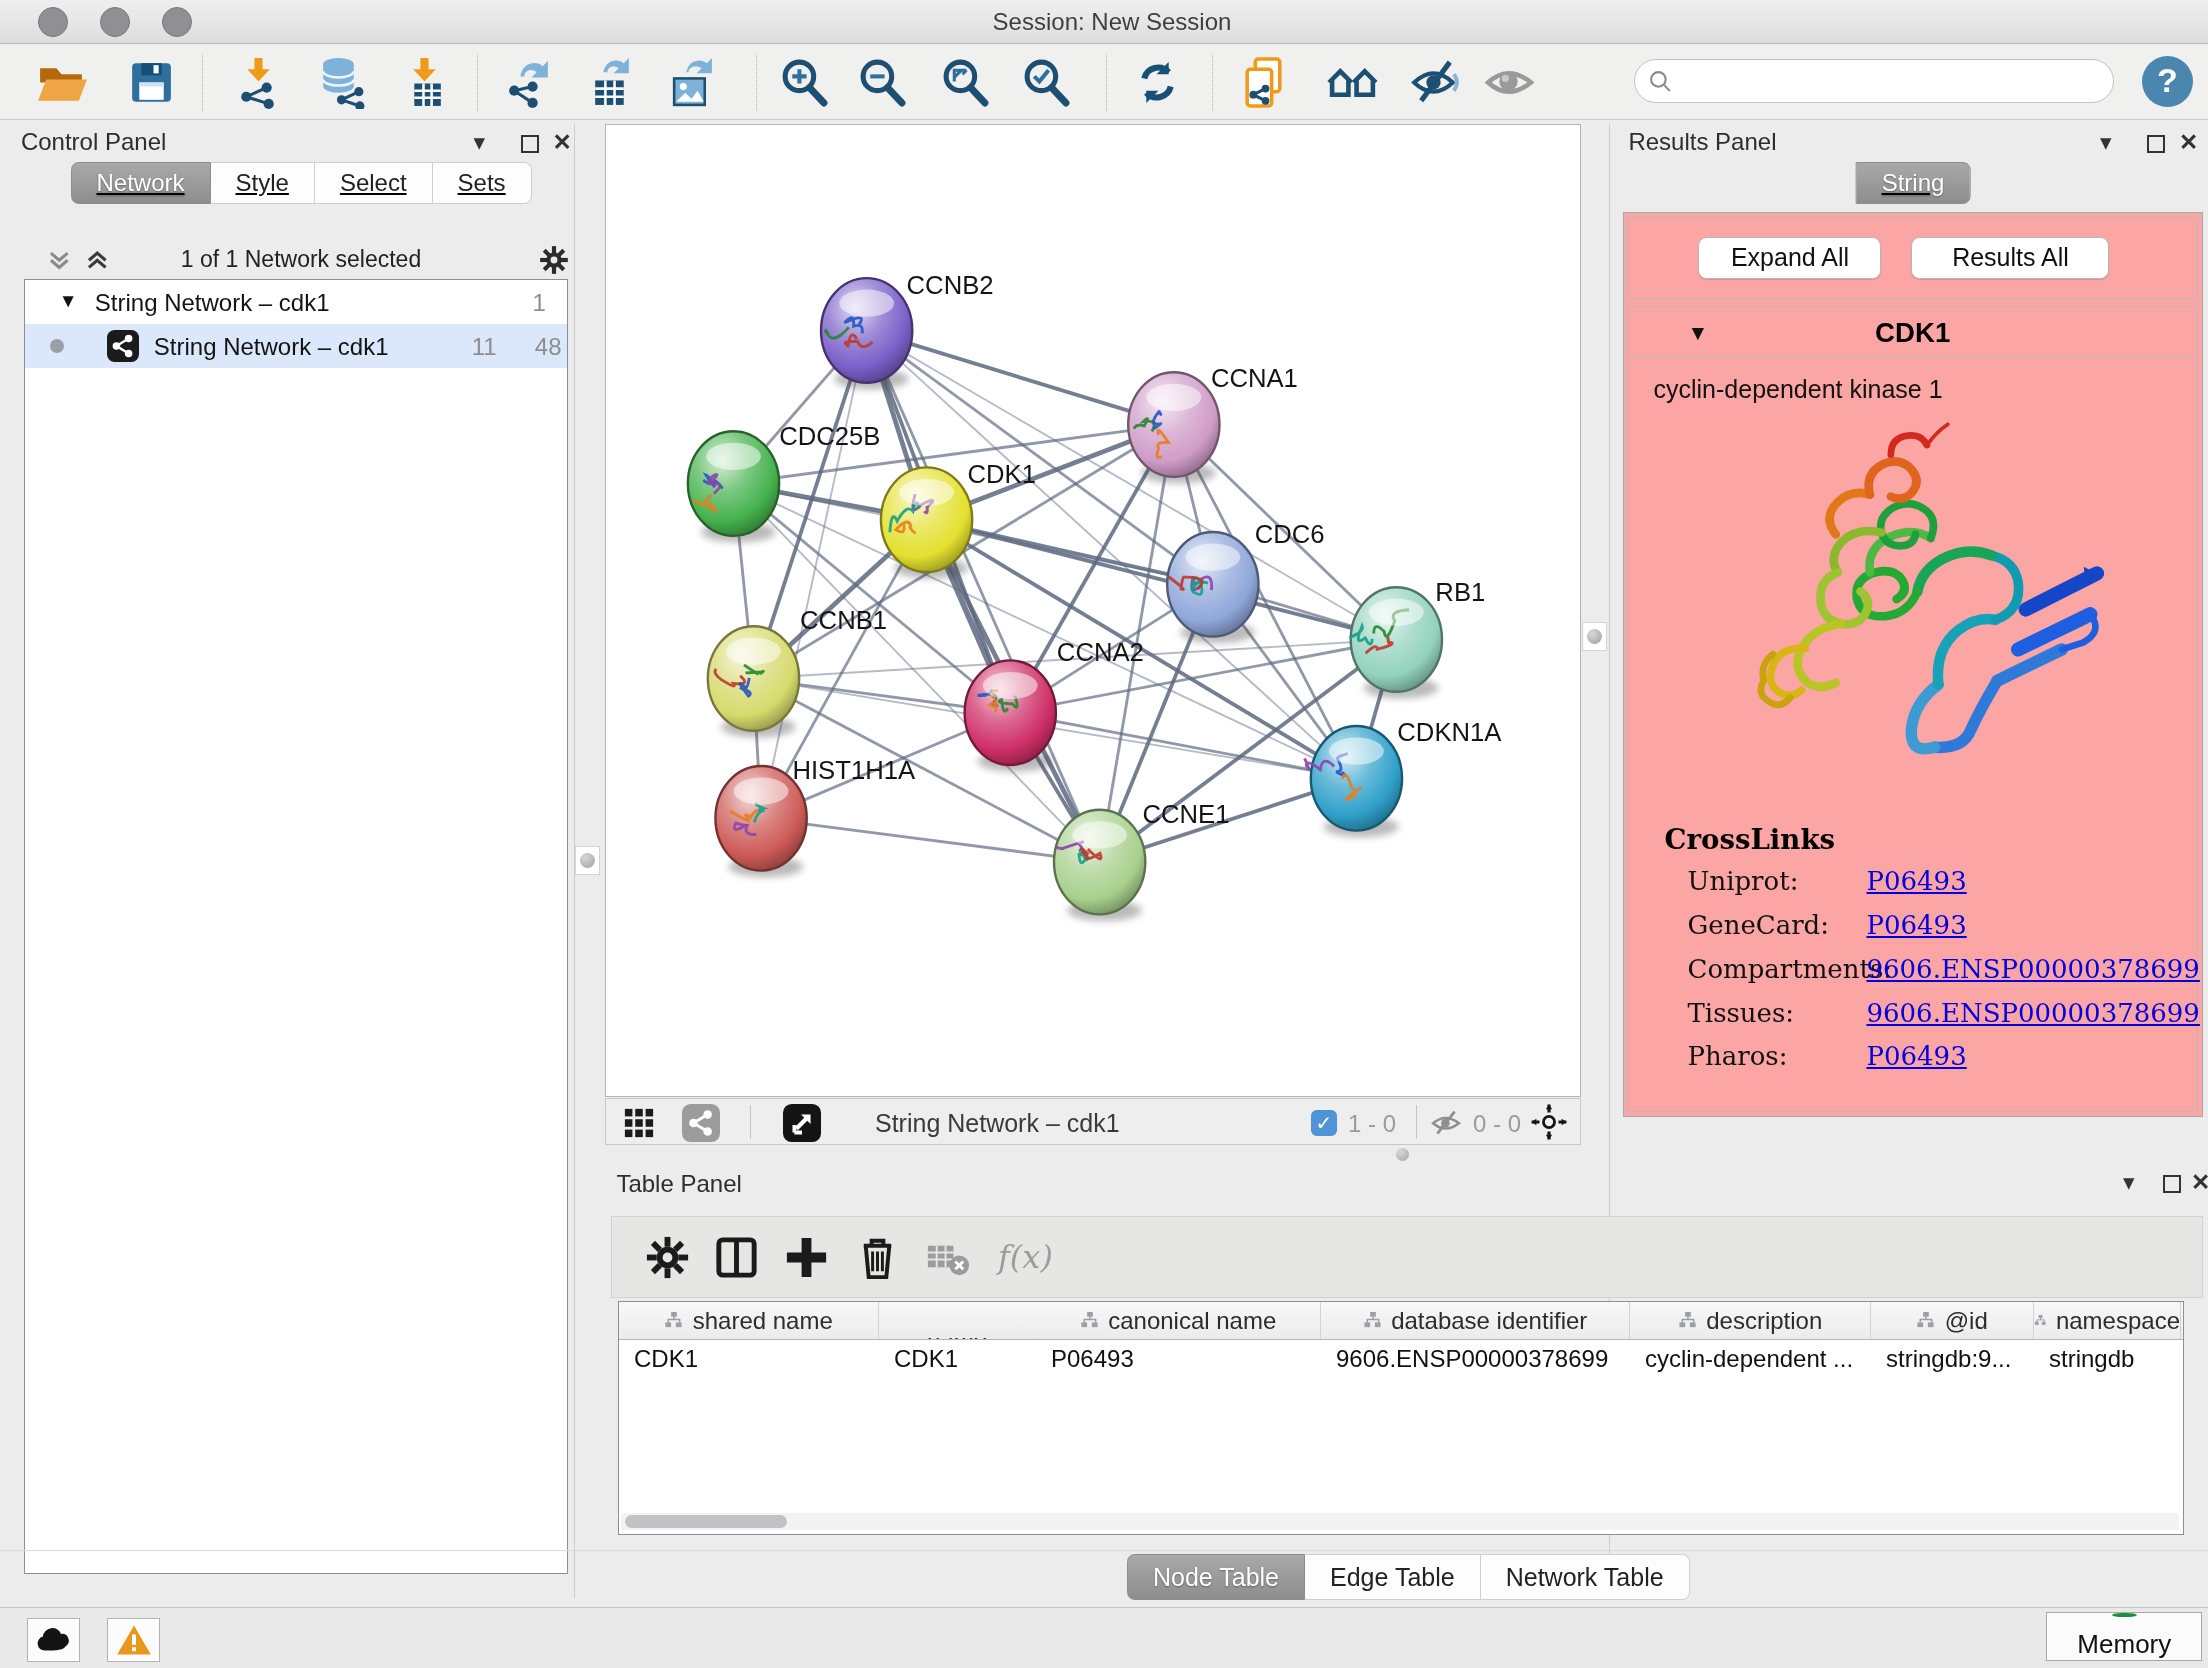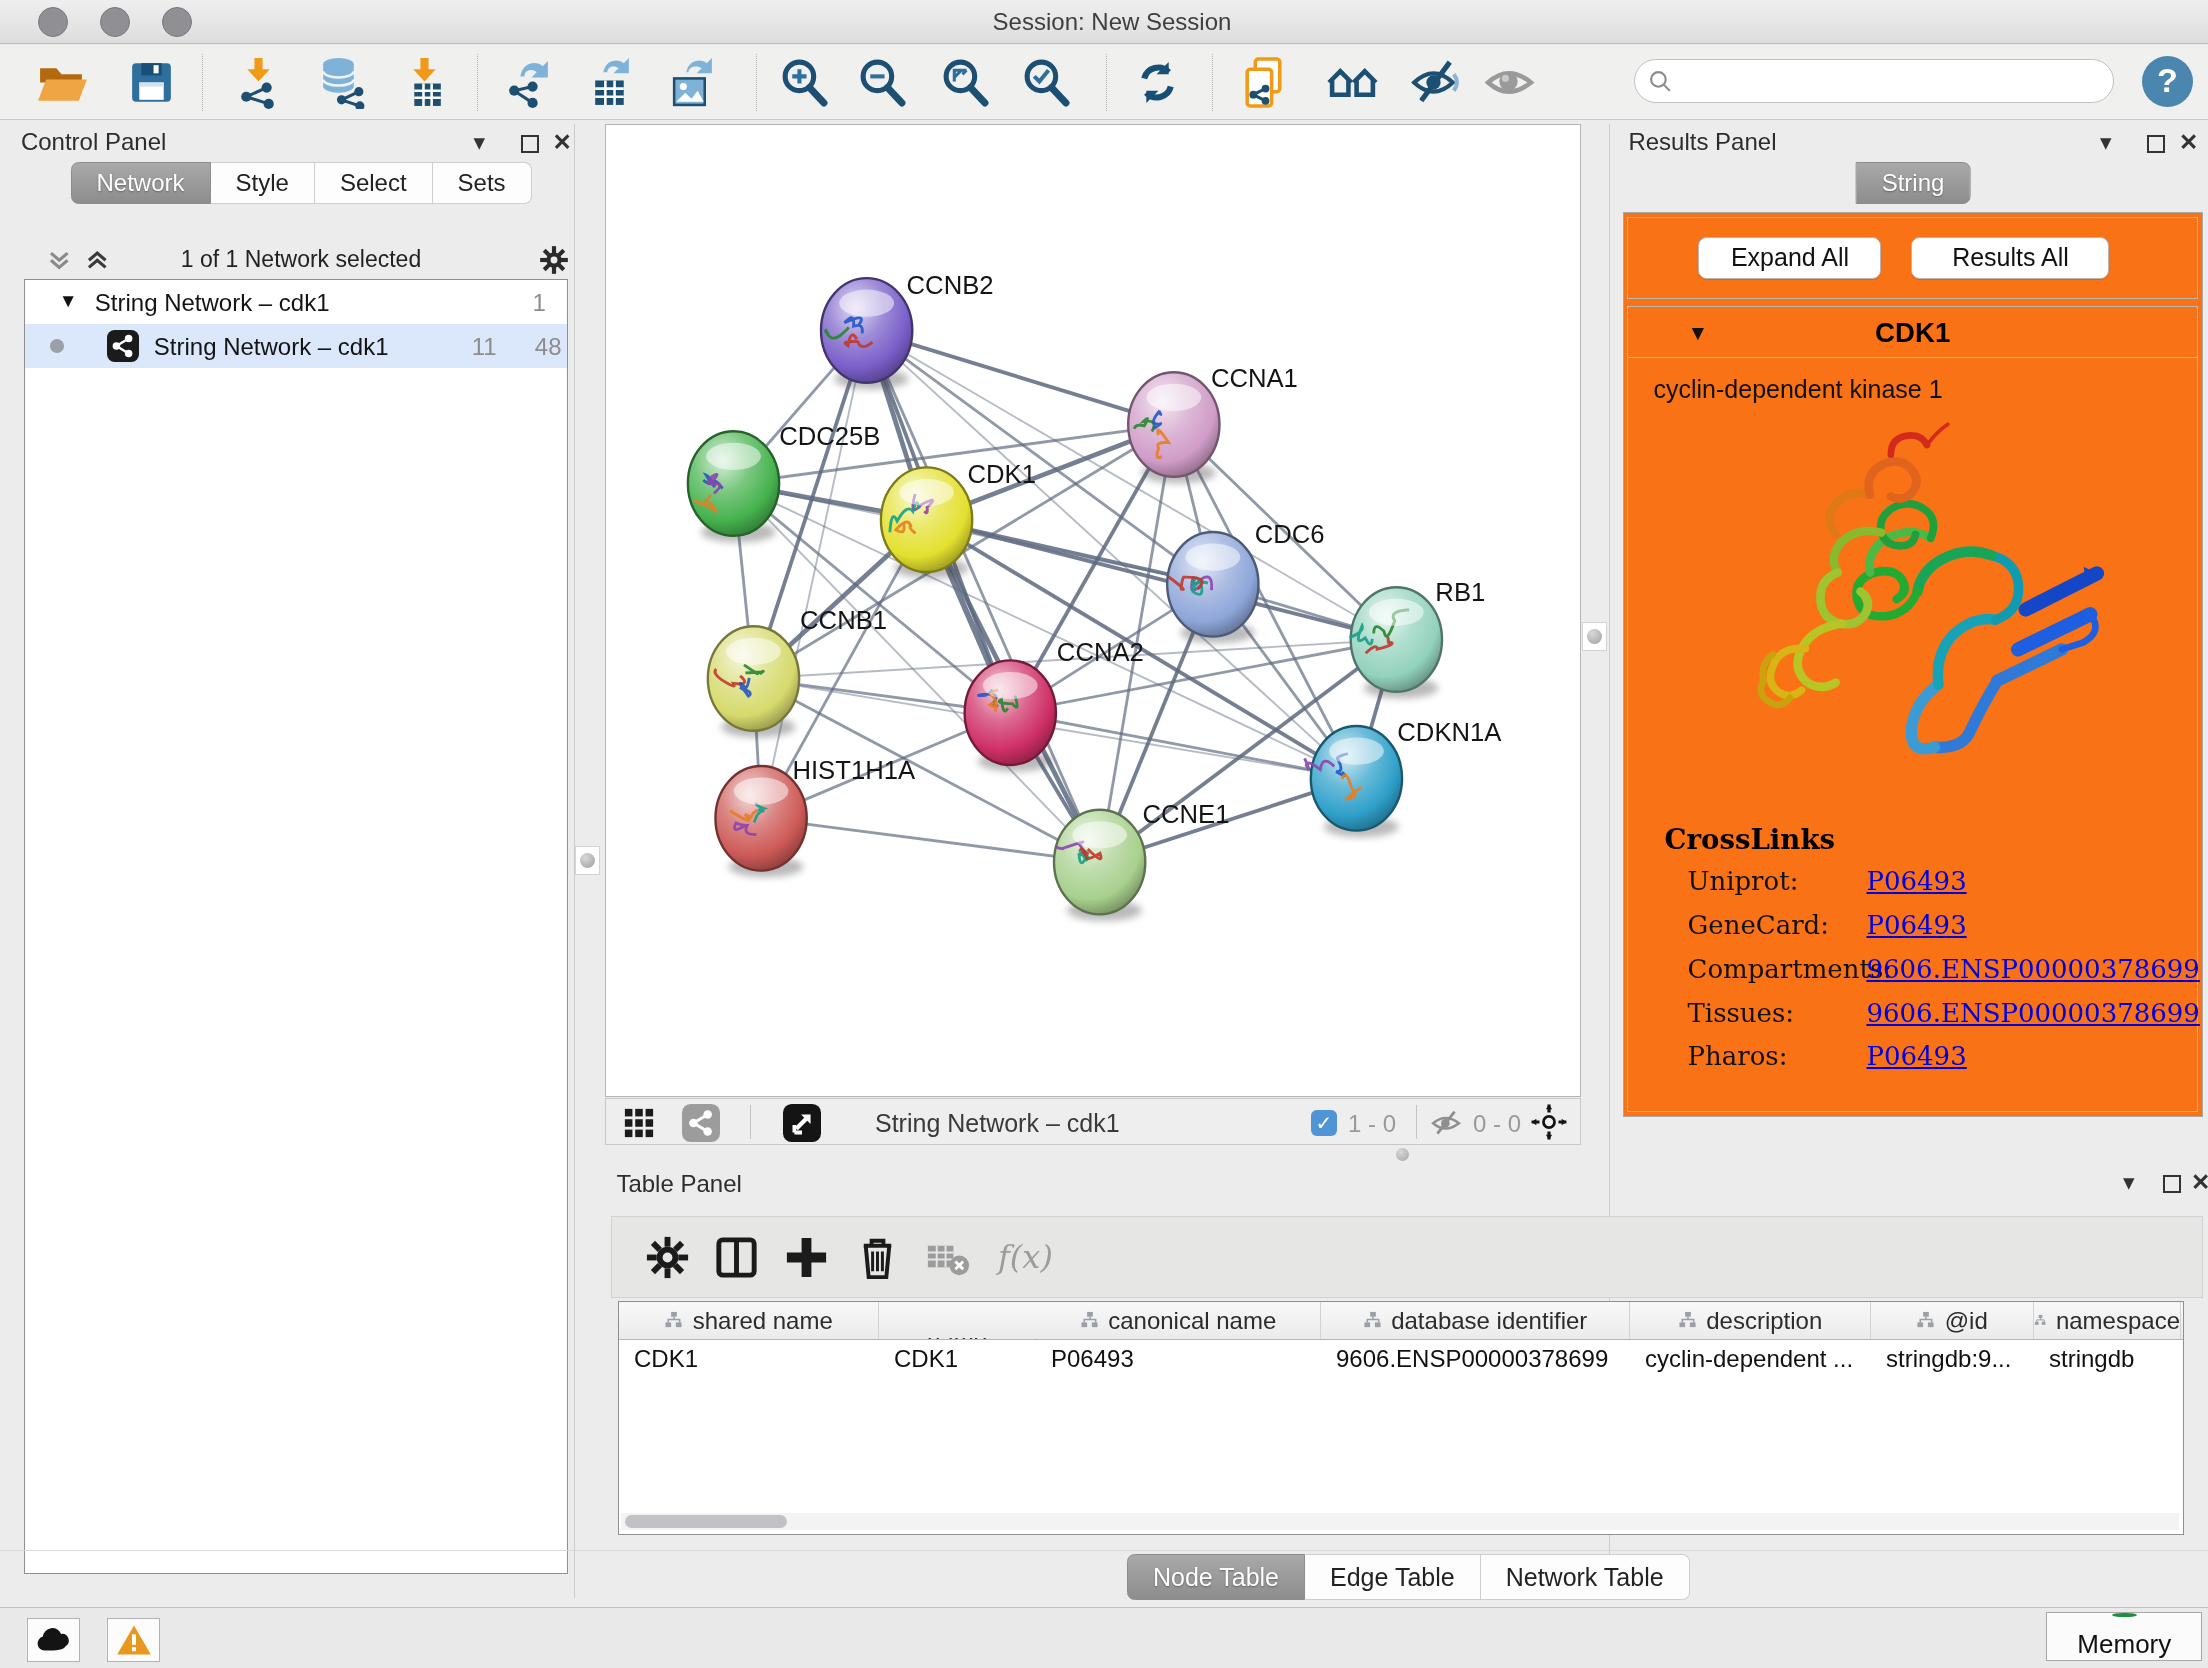--- a/index.html
+++ b/index.html
@@ -26,21 +26,21 @@
     background:#4a86ad; color:#fff; font-size:34px; font-weight:bold; text-align:center; line-height:49px; cursor:pointer; }
 
   
   .phead-title { position:absolute; left:11.4px; top:3.8px; font-size:24px; color:#2d2d2d; }
   .wicon { position:absolute; top:7.6px; font-size:23px; color:#333; cursor:pointer; line-height:21px; }
   .wbox { position:absolute; top:10.5px; width:18px; height:18px; border:2.4px solid #333; cursor:pointer; }
   .wx { font-weight:bold; }
 
   
   #cpanel { position:absolute; left:9.5px; top:124px; width:563px; height:1476px; }
-  .tabrow { position:absolute; display:flex; }
+  .tabrow { position:absolute; display:flex;text-decoration:underline; }
   .tabbtn { height:42px; background:#fdfdfd; border:1px solid #cfcfcf; border-left-width:0;
     font-size:24px; color:#222; display:flex; align-items:center; justify-content:center; cursor:pointer; padding:0 25px; }
   .tabbtn:first-child { border-left-width:1px; border-radius:7.6px 0 0 7.6px; }
   .tabbtn:last-child { border-radius:0 7.6px 7.6px 0; }
   .tabbtn.active { background:linear-gradient(#a9a9a9,#8d8d8d); color:#fff; border-color:#8d8d8d;
     text-shadow:0 1px 1.9px rgba(0,0,0,.35); }
   .cp-toolrow { position:absolute; left:10px; top:112px; width:100%; height:46px; }
   .cp-status { position:absolute; width:100%; text-align:center; font-size:23px; color:#222; top:9.5px; }
   .treebox { position:absolute; left:14.3px; top:155px; width:544px; height:1295px; background:#fff; border:1.9px solid #8f8f8f; }
   .treerow { position:relative; width:100%; height:44px; font-size:24px; color:#141414; }
@@ -69,21 +69,21 @@
   .vt-sep { position:absolute; top:5.7px; height:34px; border-left:1px solid #c4c4c4; }
   .vt-name { position:absolute; left:269px; top:9.5px; font-size:25px; color:#3a3a3a; }
   .vt-num { position:absolute; top:10.5px; font-size:24px; color:#9a9a9a; }
   .vt-badge { position:absolute; top:4.8px; width:38px; height:38px; border-radius:8.6px; cursor:pointer; }
   .checkbox { position:absolute; left:705px; top:10.5px; width:26px; height:26px; background:#4f94d4;
     border-radius:5.7px; color:#fff; font-size:20px; text-align:center; line-height:26px; cursor:pointer; }
 
   
   #rpanel { position:absolute; left:1617px; top:124px; width:592px; height:1046px; }
   .rtab { position:absolute; left:50%; transform:translateX(-50%); top:38px; }
-  .rbox { position:absolute; left:5.7px; top:88px; width:580px; height:905px; background:#f97316; border:1.9px solid #a8a8a8; }
+  .rbox { position:absolute; left:5.7px; top:88px; width:580px; height:905px; background:#fca5a5; border:1.9px solid #a8a8a8; }
   .rbtnbox { position:absolute; left:3.8px; top:3.8px; right:3.8px; height:82px; border:1.9px solid #b9b9b9; }
   .rbtn { position:absolute; top:19px; height:42px; background:#fff; border:1px solid #b5b5b5; border-radius:8.6px;
     font-size:25px; color:#111; display:flex; align-items:center; justify-content:center; cursor:pointer;
     box-shadow:0 1px 1px rgba(0,0,0,.12); }
   .rsection { position:absolute; left:3.8px; top:93px; right:3.8px; bottom:3.8px; border:1.9px solid #b9b9b9; }
   .rsec-head { position:relative; height:51px; border-bottom:1px solid #bdbdbd; }
   .rsec-caret { position:absolute; left:59px; top:14.3px; font-size:21px; color:#111; cursor:pointer; }
   .rsec-title { position:absolute; width:100%; text-align:center; top:9.5px; font-size:27.6px; font-weight:bold; color:#000; }
   .rdesc { position:absolute; left:25px; top:68px; font-size:25px; color:#111; }
   #proteinimg { position:absolute; left:84px; top:103px; }

